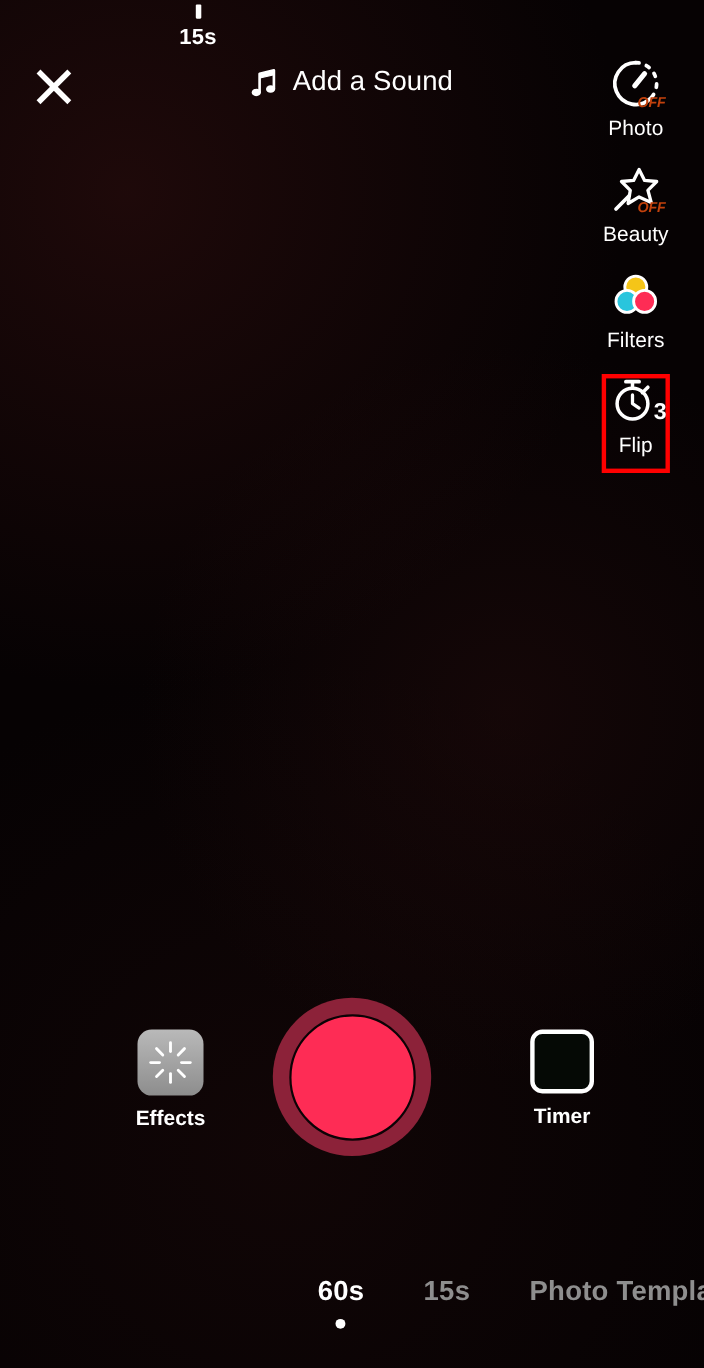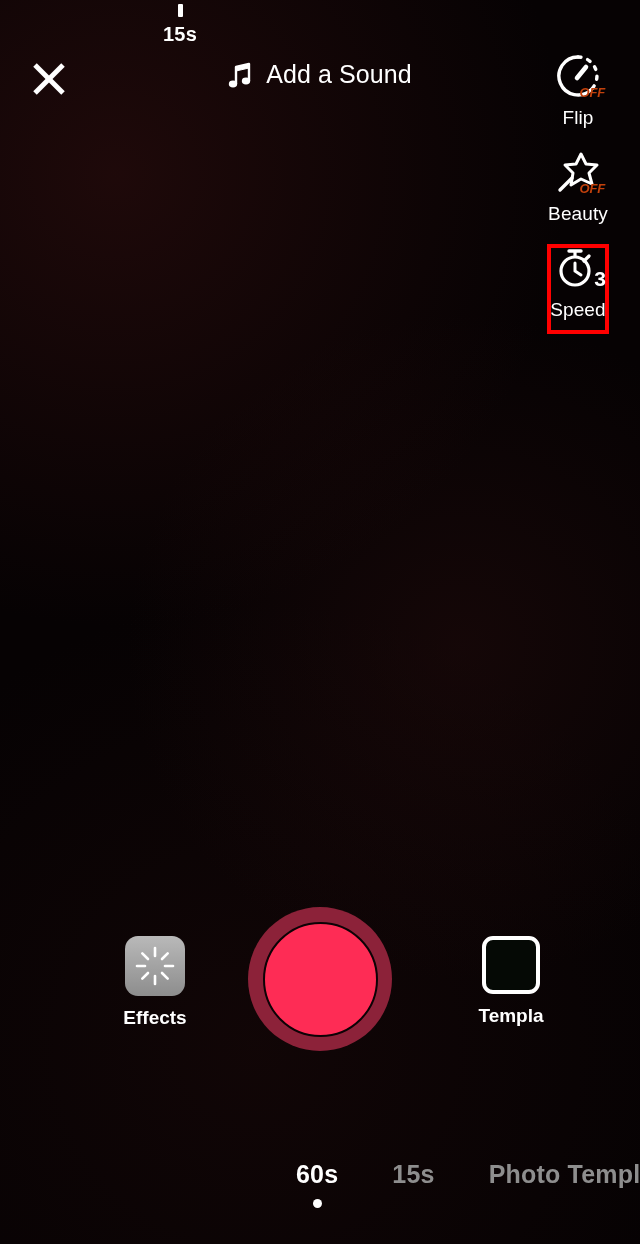--- a/index.html
+++ b/index.html
@@ -143,21 +143,21 @@
     background:#050905;
   }
   #upload-button .btn-label {
     margin-top:11px; color:#fff; font-size:19px; font-weight:700;
   }
 
   
   #mode-selector {
     position:absolute; left:0; right:0; bottom:18px;
     height:66px;
-    display:flex; align-items:flex-start; justify-content:space-between;
+    display:flex; align-items:flex-start; justify-content:center;
     padding-left:296px;
     gap:54px;
     white-space:nowrap;
   }
   .mode-item {
     position:relative;
     display:flex; flex-direction:column; align-items:center;
   }
   .mode-item .mode-label {
     font-size:25px; font-weight:700; color:#8e8e8e;
@@ -205,48 +205,58 @@
 
     <div class="tool-item">
       <div class="tool-icon">
         <svg width="46" height="46" viewBox="0 0 46 46">
           <path d="M23 4 a19 19 0 1 0 13.4 32.4" fill="none" stroke="#fff" stroke-width="3.4" stroke-linecap="round"></path>
           <path d="M23 4 a19 19 0 0 1 13.4 32.4" fill="none" stroke="#fff" stroke-width="3.4" stroke-linecap="round" stroke-dasharray="3 7"></path>
           <path d="M22 25 L31 14" fill="none" stroke="#fff" stroke-width="4.6" stroke-linecap="round"></path>
         </svg>
         <span class="badge-off">OFF</span>
       </div>
-      <div class="tool-label">Flip</div>
+      <div class="tool-label">Photo</div>
     </div>
 
     <div class="tool-item">
       <div class="tool-icon">
         <svg width="46" height="46" viewBox="0 0 46 46">
           <path d="M26 5 L31 15 L42 16 L34 24 L37 35 L26 30 L16 36 L18 24 L10 16 L21 15 Z" fill="none" stroke="#fff" stroke-width="3" stroke-linejoin="round"></path>
           <path d="M17 29 L5 41" fill="none" stroke="#fff" stroke-width="3.4" stroke-linecap="round"></path>
         </svg>
         <span class="badge-off">OFF</span>
       </div>
       <div class="tool-label">Beauty</div>
     </div>
 
+    <div class="tool-item">
+      <div class="tool-icon">
+        <svg width="46" height="44" viewBox="0 0 46 44">
+          <circle cx="23" cy="15" r="10" fill="#f5c518" stroke="#fff" stroke-width="2.6"></circle>
+          <circle cx="15" cy="28" r="10" fill="#29c5dd" stroke="#fff" stroke-width="2.6"></circle>
+          <circle cx="31" cy="28" r="10" fill="#fe2c55" stroke="#fff" stroke-width="2.6"></circle>
+        </svg>
+      </div>
+      <div class="tool-label">Filters</div>
+    </div>
 
     <div class="tool-item highlighted">
       <div class="hl-box"></div>
       <div class="tool-icon">
         <svg width="44" height="46" viewBox="0 0 44 46">
           <circle cx="19" cy="26" r="14" fill="none" stroke="#fff" stroke-width="3.2"></circle>
           <line x1="13" y1="6" x2="25" y2="6" stroke="#fff" stroke-width="3.4" stroke-linecap="round"></line>
           <line x1="19" y1="6" x2="19" y2="12" stroke="#fff" stroke-width="3.2"></line>
           <path d="M28 16 L33 11" fill="none" stroke="#fff" stroke-width="3.2" stroke-linecap="round"></path>
           <path d="M19 26 L19 18 M19 26 L25 30" fill="none" stroke="#fff" stroke-width="3" stroke-linecap="round"></path>
         </svg>
         <span class="badge-num">3</span>
       </div>
-      <div class="tool-label">Speed</div>
+      <div class="tool-label">Flip</div>
     </div>
 
 
   </div>
 
   <div id="bottom-controls">
 
     <div id="effects-button">
       <div id="effects-icon">
         <svg width="42" height="42" viewBox="0 0 42 42">
@@ -264,21 +274,21 @@
       </div>
       <div class="btn-label">Effects</div>
     </div>
 
     <div id="record-button">
       <div class="inner"></div>
     </div>
 
     <div id="upload-button">
       <div id="upload-icon"></div>
-      <div class="btn-label">Templa</div>
+      <div class="btn-label">Timer</div>
     </div>
 
   </div>
 
   <div id="mode-selector">
     <div class="mode-item active">
       <span class="mode-label">60s</span>
       <span class="mode-dot"></span>
     </div>
     <div class="mode-item">

